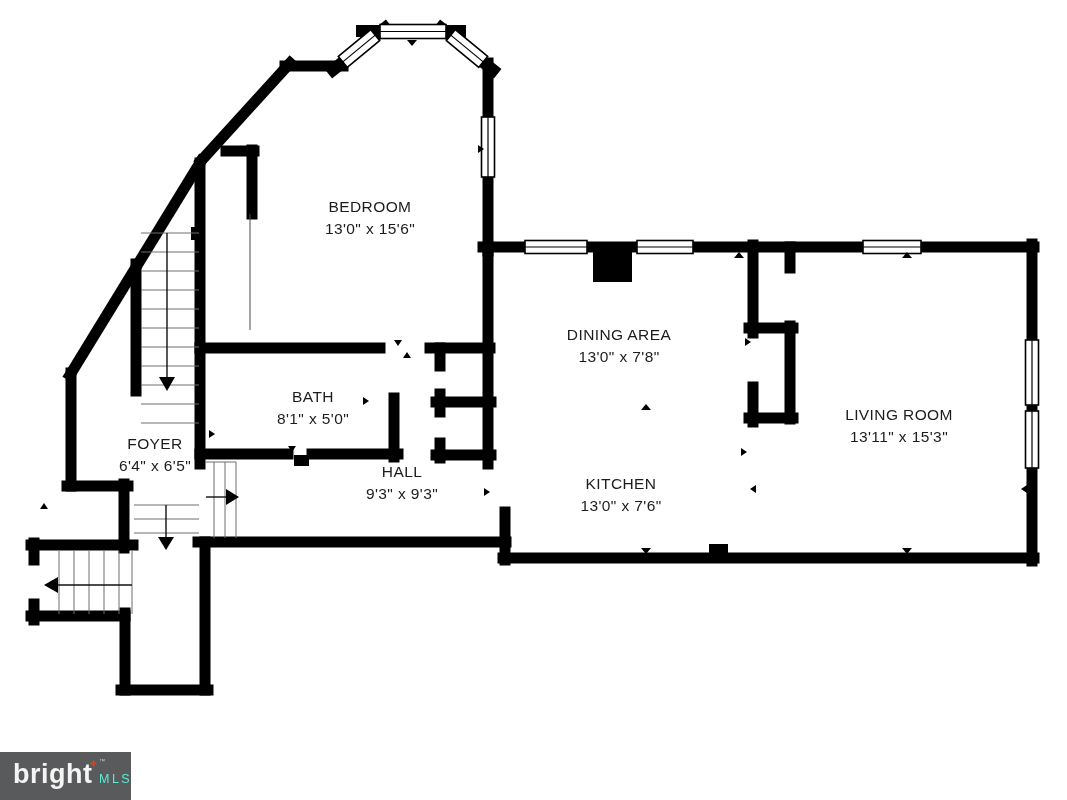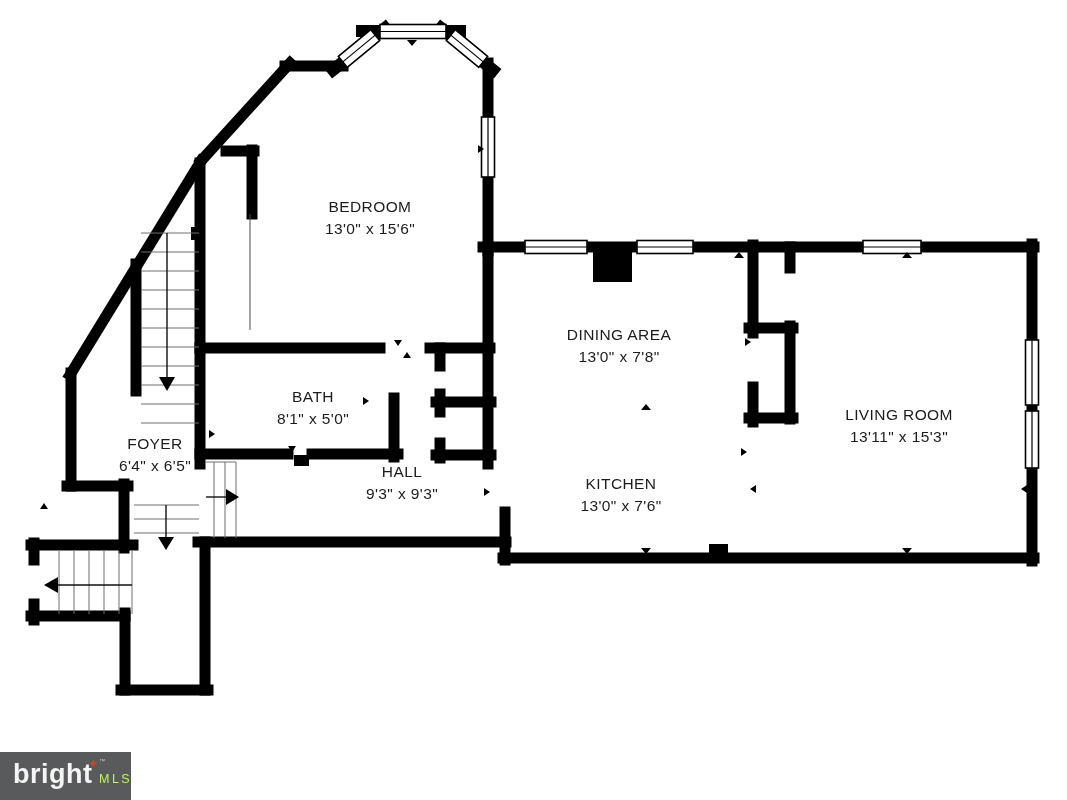--- a/index.html
+++ b/index.html
@@ -29,21 +29,21 @@
     position:absolute; left:13px; top:7px; font-size:27px; font-weight:bold;
     letter-spacing:0.5px; color:#f4f4f4;
   }
   .logo .star {
     position:absolute; left:88px; top:4px; font-size:13px; color:#c1472b;
   }
   .logo .tm {
     position:absolute; left:99px; top:6px; font-size:6px; color:#cfcfcf;
   }
   .logo .mls {
-    position:absolute; left:99px; top:20px; font-size:12.5px; color:#bef264;
+    position:absolute; left:99px; top:20px; font-size:12.5px; color:#5eead4;
     letter-spacing:2.5px;
   }
   .disclaimer {
     position:absolute; left:150px; top:765px; width:770px;
     text-align:center; font-size:11px; color:#bcbcbc; letter-spacing:0.5px;
   }
 </style>
 </head>
 <body>
 

